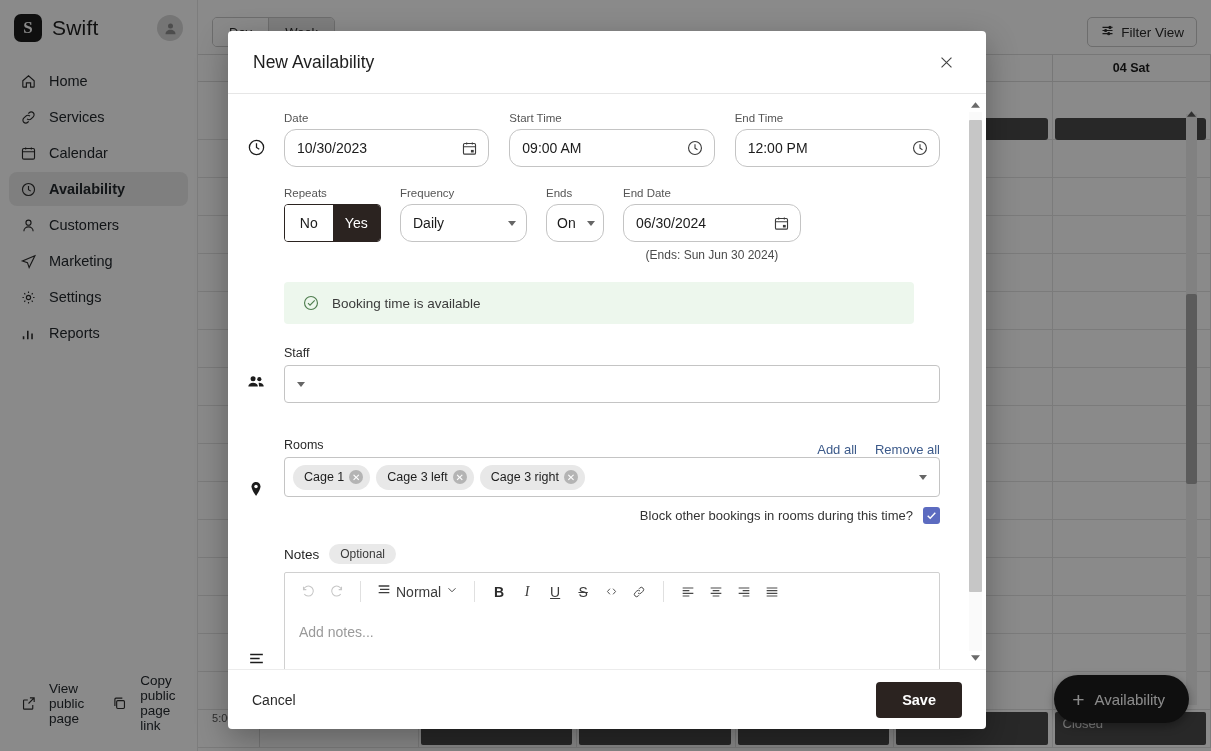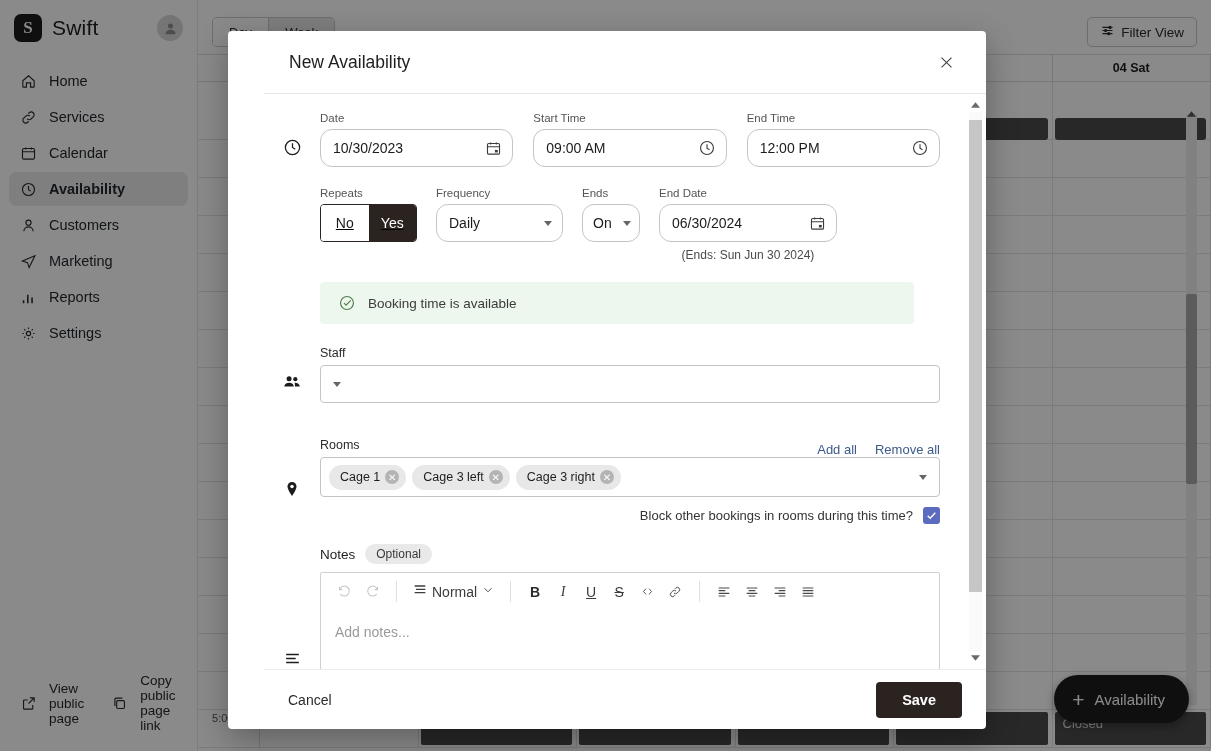--- a/index.html
+++ b/index.html
@@ -97,21 +97,21 @@
     gap: 10px; font-size: 15px; box-shadow: 0 3px 10px rgba(0,0,0,.35); cursor: pointer;
   }
   .fab .plus { font-size: 21px; line-height: 1; font-weight: 300; }
 
   
   .overlay { position: absolute; inset: 0; background: rgba(0,0,0,.46); }
 
   .modal {
     position: absolute; left: 228px; top: 31px; width: 758px; height: 698px;
     background: #fff; border-radius: 4px; box-shadow: 0 11px 32px rgba(0,0,0,.3);
-    display: flex; flex-direction: column; overflow: hidden; padding-left: 36px;
+    display: flex; flex-direction: column; overflow: hidden;
   }
   .modal-head {
     height: 63px; display: flex; align-items: center; padding: 0 25px;
     border-bottom: 1px solid #e6e6e6; flex: 0 0 63px;
   }
   .modal-title { font-size: 17.5px; color: #1e1e1e; }
   .close-btn {
     margin-left: auto; width: 30px; height: 30px; display: flex; align-items: center;
     justify-content: center; cursor: pointer; color: #444; font-size: 19px;
   }
@@ -128,21 +128,21 @@
 
   .flabel { font-size: 11.5px; color: #555; margin-bottom: 5px; display: block; }
   .fgroup { display: flex; gap: 20px; }
   .field {
     height: 38px; border: 1px solid #c4c4c4; border-radius: 12px; background: #fff;
     display: flex; align-items: center; padding: 0 10px 0 12px; font-size: 14px; color: #1b1b1b;
   }
   .field .val { flex: 1; }
   .field .fico { color: #4a4a4a; display: flex; align-items: center; cursor: pointer; }
 
-  .toggle { display: flex; border: 1px solid #2b2320; border-radius: 4px; overflow: hidden; height: 38px; width: 97px; text-decoration: underline; }
+  .toggle { display: flex; border: 1px solid #2b2320; border-radius: 4px; overflow: hidden; height: 38px; width: 97px; }
   .toggle .t {
     flex: 1; display: flex; align-items: center; justify-content: center;
     font-size: 14px; color: #1b1b1b; background: #fff; cursor: pointer;
   }
   .toggle .t.on { background: #2b2320; color: #fff; }
 
   .caret { width: 0; height: 0; border-left: 4.5px solid transparent; border-right: 4.5px solid transparent; border-top: 5px solid #666; }
 
   .hint { font-size: 12px; color: #4a4a4a; margin-top: 6px; }
 
@@ -285,33 +285,33 @@
           <span class="nav-ico">
               <svg viewBox="0 0 24 24">
                 <path d="M21 4L3.5 11.2l7 2.4 2.4 7z"></path>
               </svg>
             </span>
           <span>Marketing</span>
         </div>
         <div class="nav-item">
           <span class="nav-ico">
               <svg viewBox="0 0 24 24">
-                <path d="M5 20v-4M11 20V8M17 20v-8" stroke-width="2.2"></path>
-              </svg>
-            </span>
-          <span>Reports</span>
-        </div>
-        <div class="nav-item">
-          <span class="nav-ico">
-              <svg viewBox="0 0 24 24">
                 <circle cx="12" cy="12" r="3"></circle>
                 <path d="M12 3.5v2M12 18.5v2M3.5 12h2M18.5 12h2M6 6l1.5 1.5M16.5 16.5L18 18M18 6l-1.5 1.5M7.5 16.5L6 18"></path>
               </svg>
             </span>
           <span>Settings</span>
+        </div>
+        <div class="nav-item">
+          <span class="nav-ico">
+              <svg viewBox="0 0 24 24">
+                <path d="M5 20v-4M11 20V8M17 20v-8" stroke-width="2.2"></path>
+              </svg>
+            </span>
+          <span>Reports</span>
         </div>
       </div>
 
       <div class="sidebar-bottom">
         <div class="sb-link">
           <span class="nav-ico">
               <svg viewBox="0 0 24 24">
                 <path d="M14 4h6v6M20 4l-8 8M18 14v5a1 1 0 01-1 1H6a1 1 0 01-1-1V8a1 1 0 011-1h5"></path>
               </svg>
             </span>

